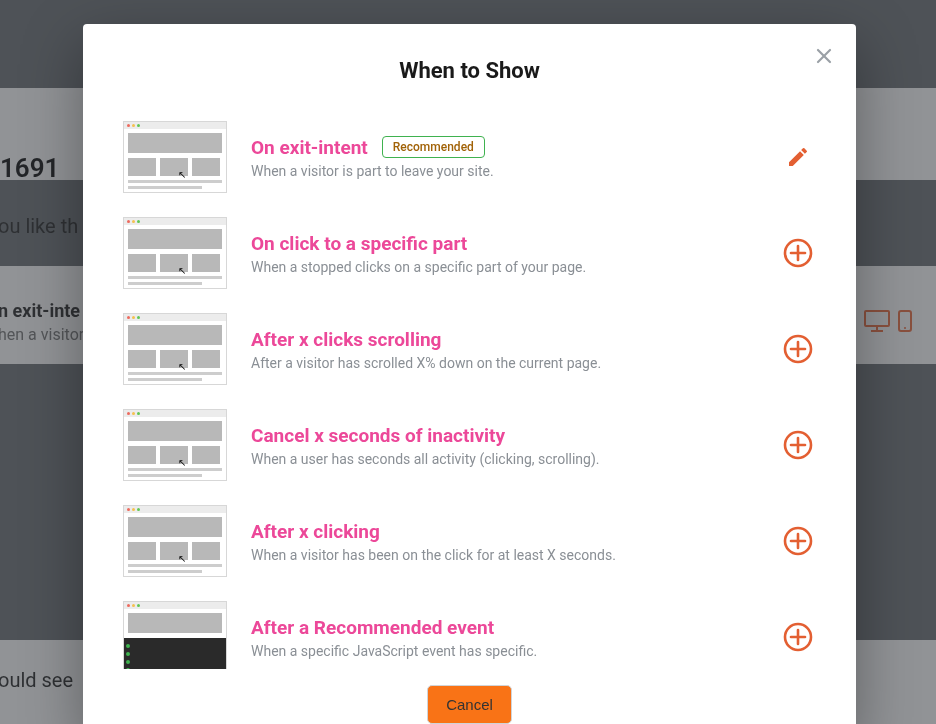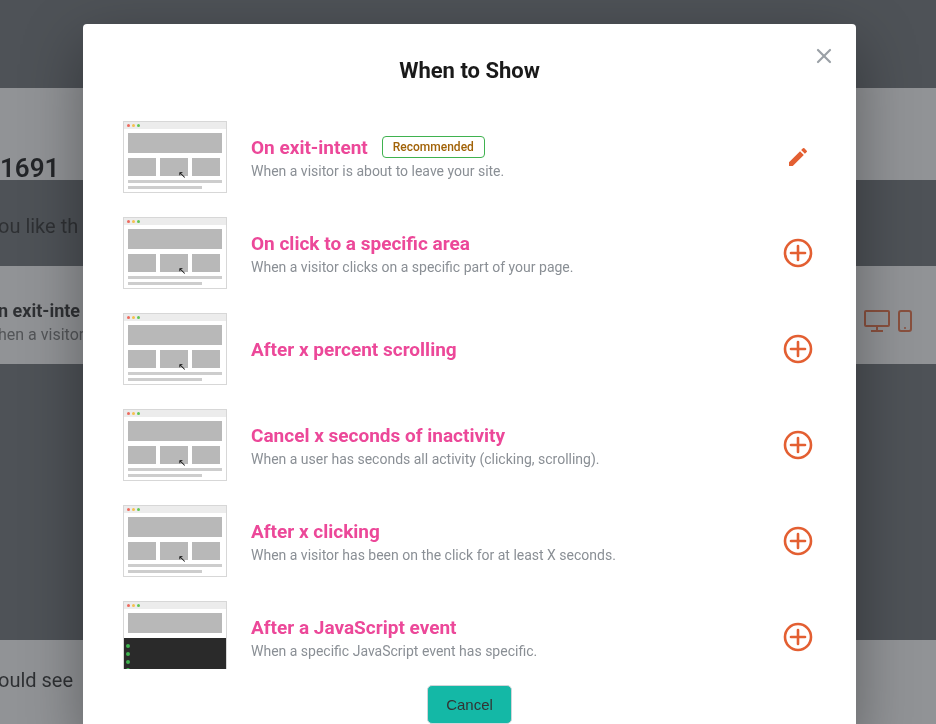--- a/index.html
+++ b/index.html
@@ -104,21 +104,21 @@
     color: #e35f32;
     cursor: pointer;
   }
 
   .modal-footer {
     display: flex;
     justify-content: center;
     padding: 16px 0 10px 0;
   }
   .btn-cancel {
-    background: #14b8a6;
+    background: #f97316;
     border: 1px solid #d0d4d8;
     border-radius: 5px;
     padding: 10px 18px;
     font-size: 15px;
     color: #333;
     cursor: pointer;
   }
 
   svg { display:block; }
 </style>
@@ -180,21 +180,21 @@
           <div class="c3"></div>
         <div class="line1"></div>
           <div class="line2"></div>
           <div class="cursor">↖</div>
       </div>
       <div class="opt-text">
         <div class="opt-title-line">
           <span class="opt-title">On exit-intent</span>
           <span class="badge">Recommended</span>
         </div>
-        <div class="opt-desc">When a visitor is about to leave your site.</div>
+        <div class="opt-desc">When a visitor is part to leave your site.</div>
       </div>
       <div class="opt-action">
         <span>
           <svg width="24" height="24" viewBox="0 0 24 24" fill="currentColor">
               <path d="M3 17.25V21h3.75L17.81 9.94l-3.75-3.75L3 17.25zM20.71 7.04a1 1 0 0 0 0-1.41l-2.34-2.34a1 1 0 0 0-1.41 0l-1.83 1.83 3.75 3.75 1.83-1.83z"></path>
             </svg>
         </span>
       </div>
     </div>
 
@@ -207,53 +207,54 @@
         <div class="band"></div>
           <div class="c1"></div>
           <div class="c2"></div>
           <div class="c3"></div>
         <div class="line1"></div>
           <div class="line2"></div>
           <div class="cursor">↖</div>
       </div>
       <div class="opt-text">
         <div class="opt-title-line">
-          <span class="opt-title">On click to a specific area</span>
-        </div>
-        <div class="opt-desc">When a visitor clicks on a specific part of your page.</div>
-      </div>
-      <div class="opt-action">
-        <span>
-          <svg width="32" height="32" viewBox="0 0 32 32" fill="none" stroke="currentColor" stroke-width="2.6">
-              <circle cx="16" cy="16" r="13"></circle>
-              <line x1="16" y1="9" x2="16" y2="23" stroke-linecap="round"></line>
-              <line x1="9" y1="16" x2="23" y2="16" stroke-linecap="round"></line>
-            </svg>
-        </span>
-      </div>
-    </div>
-
-    <div class="opt-row">
-      <div class="thumb">
-        <div class="tbar"></div>
-          <div class="dot d1"></div>
-          <div class="dot d2"></div>
-          <div class="dot d3"></div>
-        <div class="band"></div>
-          <div class="c1"></div>
-          <div class="c2"></div>
-          <div class="c3"></div>
-        <div class="line1"></div>
-          <div class="line2"></div>
-          <div class="cursor">↖</div>
-      </div>
-      <div class="opt-text">
-        <div class="opt-title-line">
-          <span class="opt-title">After x percent scrolling</span>
-        </div>
+          <span class="opt-title">On click to a specific part</span>
+        </div>
+        <div class="opt-desc">When a stopped clicks on a specific part of your page.</div>
+      </div>
+      <div class="opt-action">
+        <span>
+          <svg width="32" height="32" viewBox="0 0 32 32" fill="none" stroke="currentColor" stroke-width="2.6">
+              <circle cx="16" cy="16" r="13"></circle>
+              <line x1="16" y1="9" x2="16" y2="23" stroke-linecap="round"></line>
+              <line x1="9" y1="16" x2="23" y2="16" stroke-linecap="round"></line>
+            </svg>
+        </span>
+      </div>
+    </div>
+
+    <div class="opt-row">
+      <div class="thumb">
+        <div class="tbar"></div>
+          <div class="dot d1"></div>
+          <div class="dot d2"></div>
+          <div class="dot d3"></div>
+        <div class="band"></div>
+          <div class="c1"></div>
+          <div class="c2"></div>
+          <div class="c3"></div>
+        <div class="line1"></div>
+          <div class="line2"></div>
+          <div class="cursor">↖</div>
+      </div>
+      <div class="opt-text">
+        <div class="opt-title-line">
+          <span class="opt-title">After x clicks scrolling</span>
+        </div>
+        <div class="opt-desc">After a visitor has scrolled X% down on the current page.</div>
       </div>
       <div class="opt-action">
         <span>
           <svg width="32" height="32" viewBox="0 0 32 32" fill="none" stroke="currentColor" stroke-width="2.6">
               <circle cx="16" cy="16" r="13"></circle>
               <line x1="16" y1="9" x2="16" y2="23" stroke-linecap="round"></line>
               <line x1="9" y1="16" x2="23" y2="16" stroke-linecap="round"></line>
             </svg>
         </span>
       </div>
@@ -329,21 +330,21 @@
           <div class="dot d3"></div>
         <div class="band"></div>
         <div class="darkband"></div>
         <div class="g1"></div>
           <div class="g2"></div>
           <div class="g3"></div>
           <div class="g4"></div>
       </div>
       <div class="opt-text">
         <div class="opt-title-line">
-          <span class="opt-title">After a JavaScript event</span>
+          <span class="opt-title">After a Recommended event</span>
         </div>
         <div class="opt-desc">When a specific JavaScript event has specific.</div>
       </div>
       <div class="opt-action">
         <span>
           <svg width="32" height="32" viewBox="0 0 32 32" fill="none" stroke="currentColor" stroke-width="2.6">
               <circle cx="16" cy="16" r="13"></circle>
               <line x1="16" y1="9" x2="16" y2="23" stroke-linecap="round"></line>
               <line x1="9" y1="16" x2="23" y2="16" stroke-linecap="round"></line>
             </svg>

